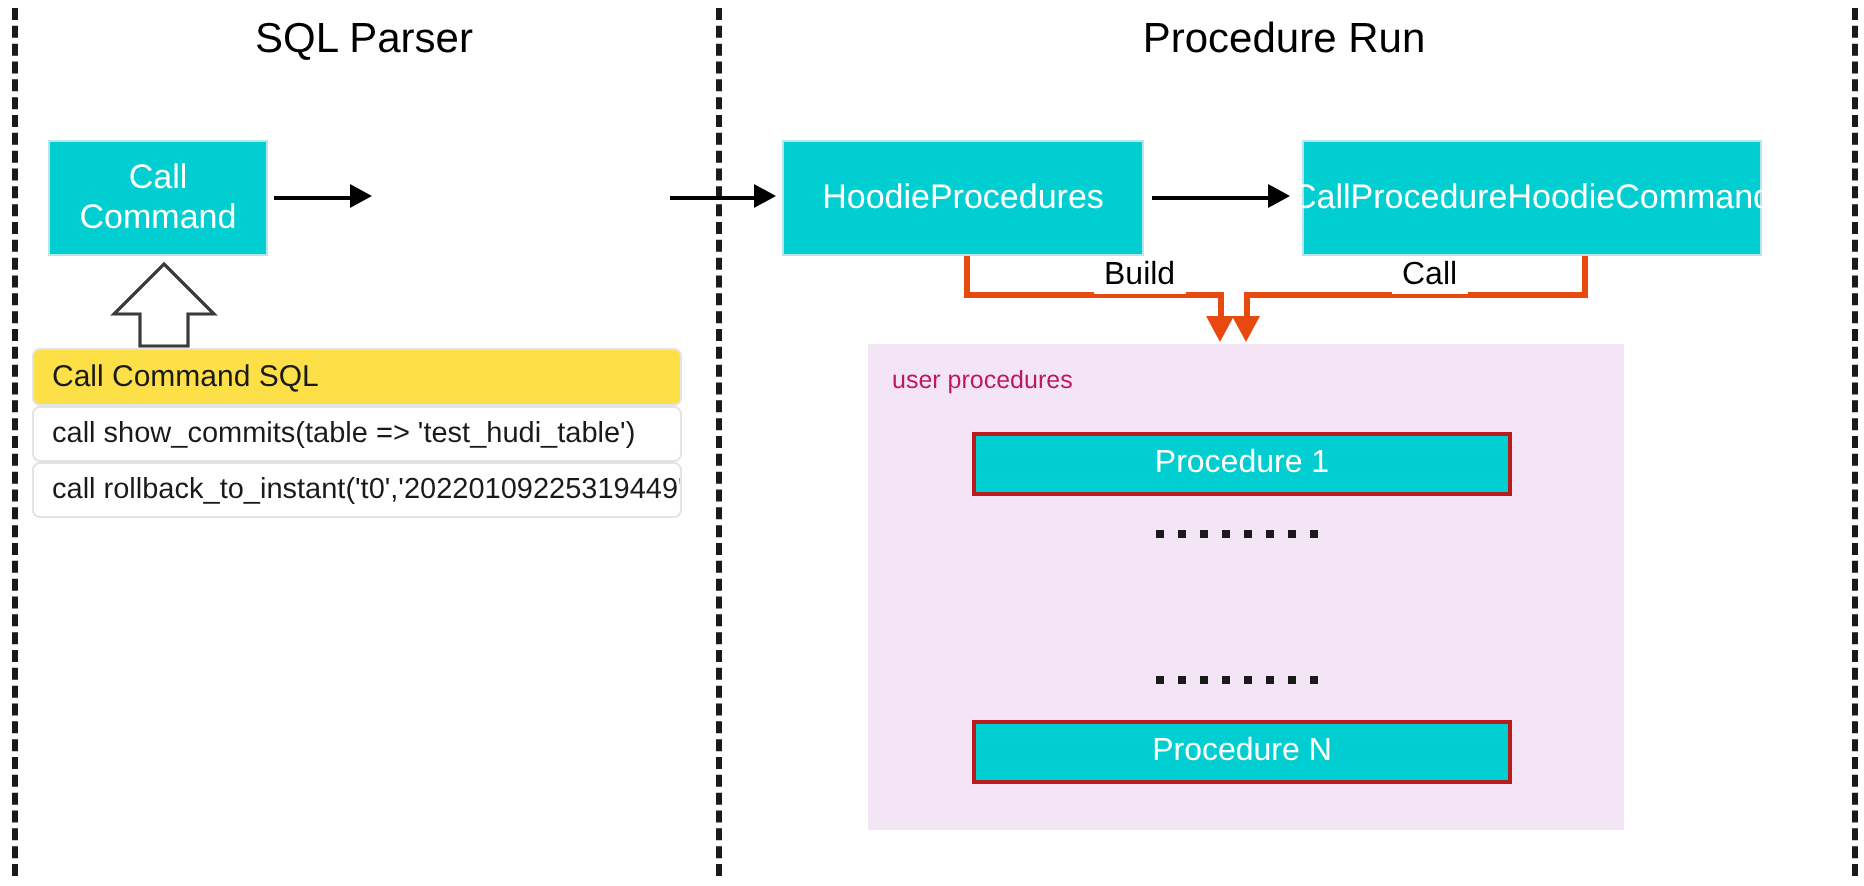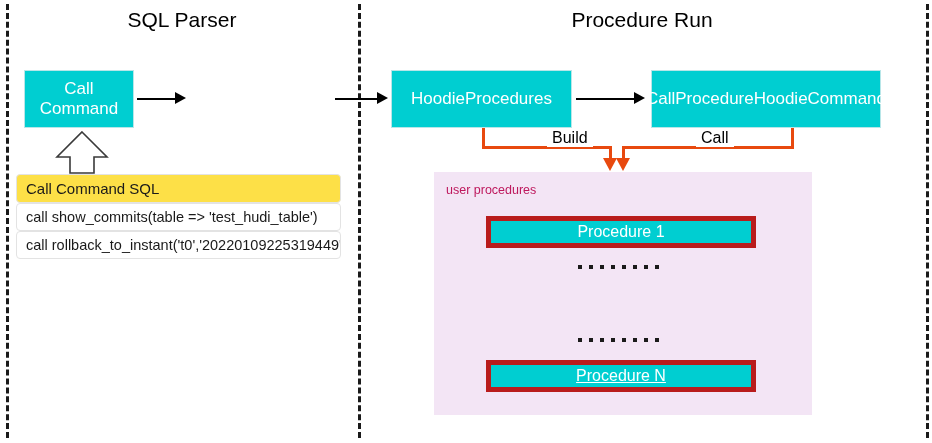--- a/index.html
+++ b/index.html
@@ -120,21 +120,21 @@
   }
   .proc-box {
     position: absolute;
     background: #00CED1;
     color: #ffffff;
     display: flex;
     align-items: center;
     justify-content: center;
     font-size: 16px;
     box-sizing: border-box;
-    border: 5px solid #b91c1c;
+    border: 2px solid #b91c1c;
   }
   .dots {
     position: absolute;
     display: flex;
     gap: 7px;
     align-items: center;
   }
   .dots i {
     display: block;
     width: 4px;
@@ -225,17 +225,17 @@
     <i></i>
       <i></i>
       <i></i>
       <i></i>
       <i></i>
       <i></i>
       <i></i>
       <i></i>
   </div>
 
-  <div class="proc-box" style="left:486px; top:360px; width:270px; height:32px;text-decoration:underline;">
+  <div class="proc-box" style="left:486px; top:360px; width:270px; height:32px;">
     <span>Procedure N</span>
   </div>
 
 </div>
 
 </body></html>

